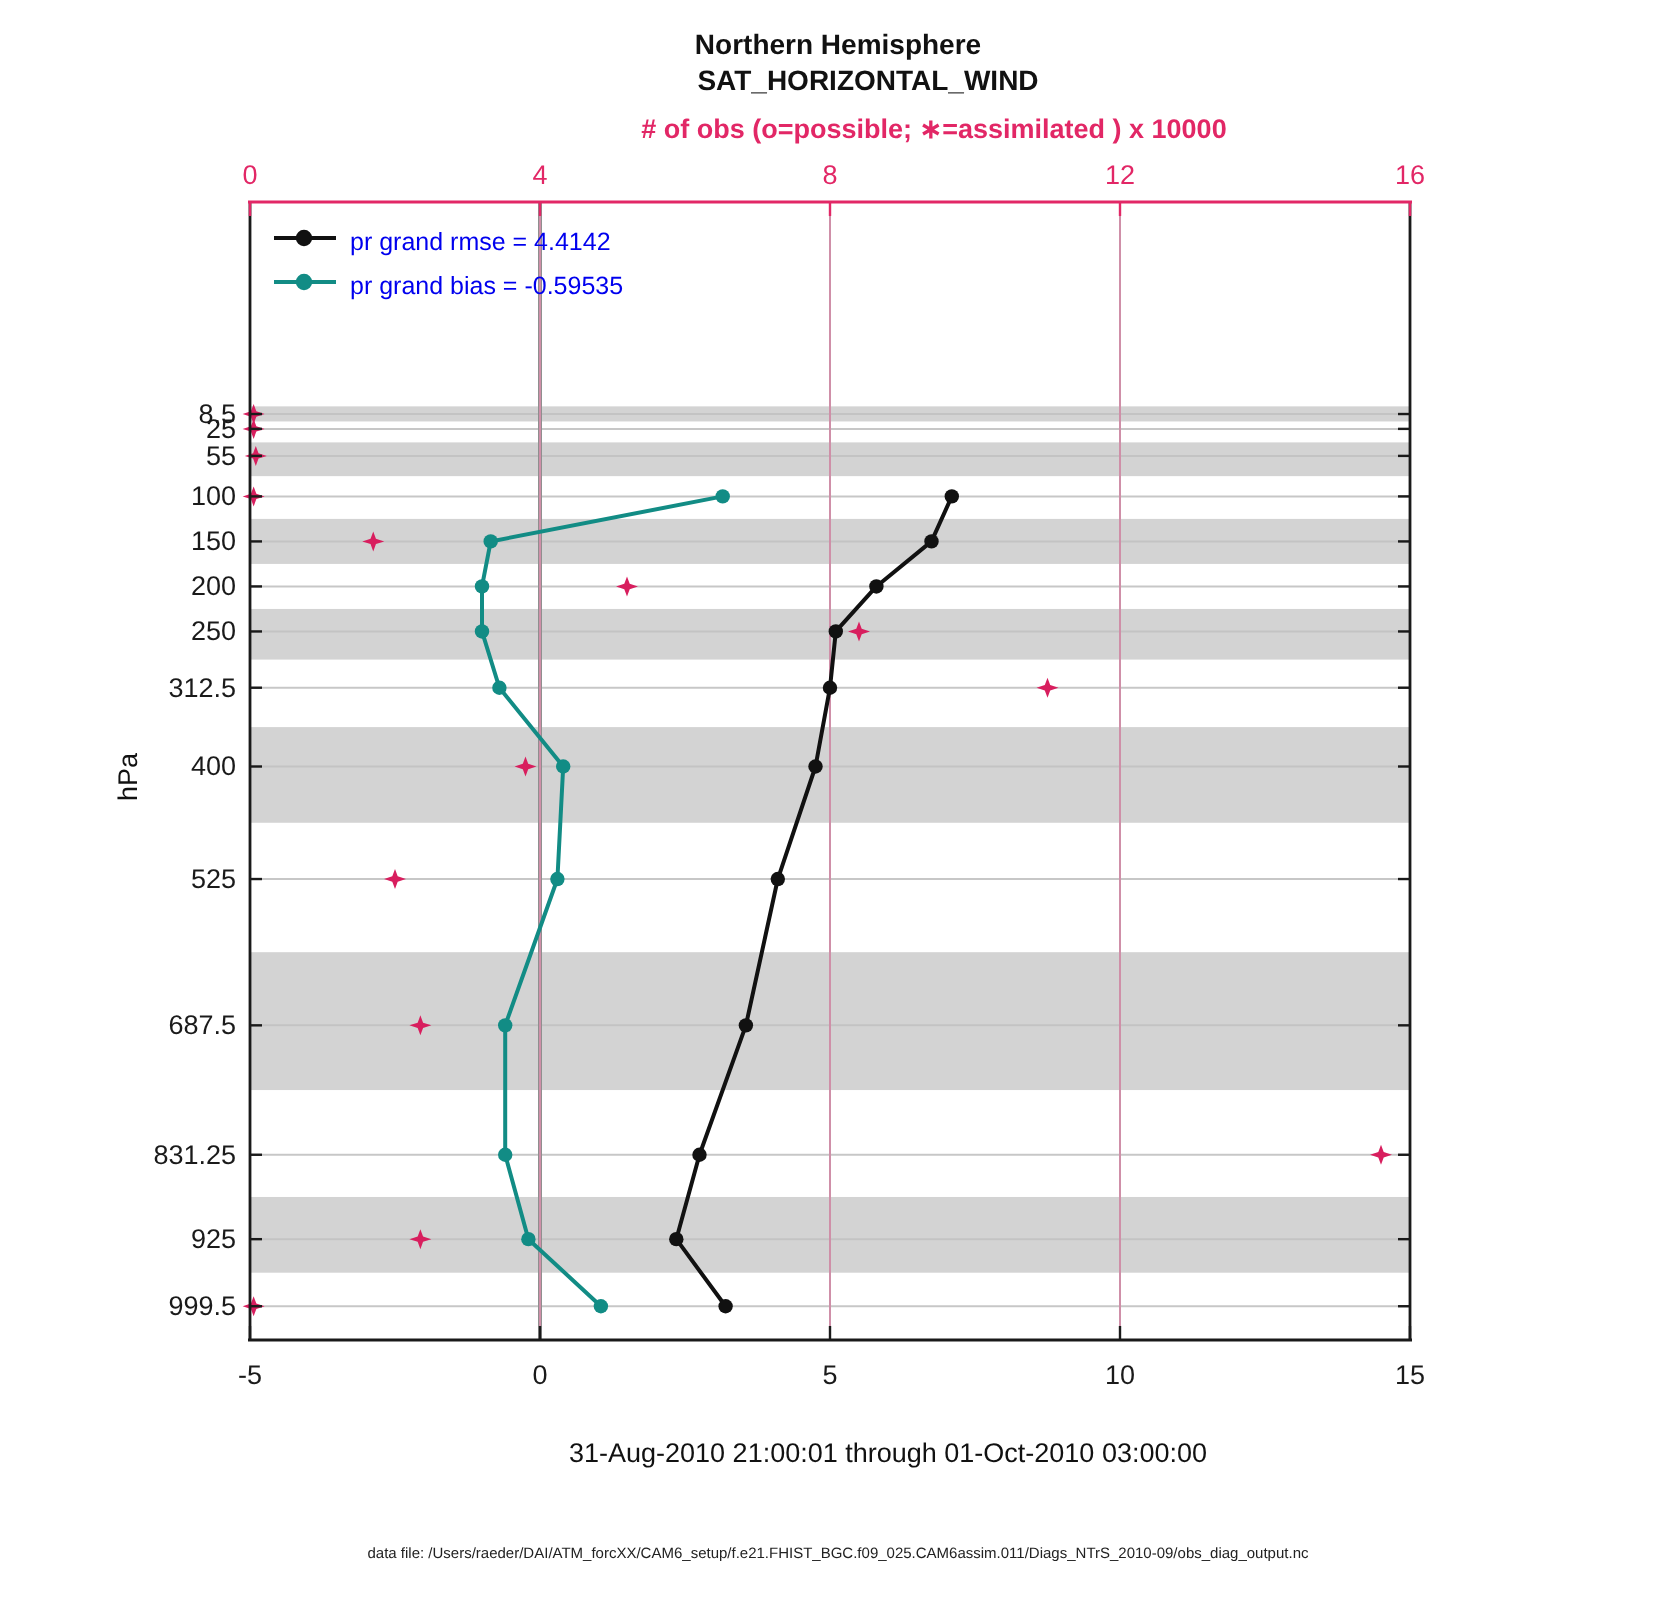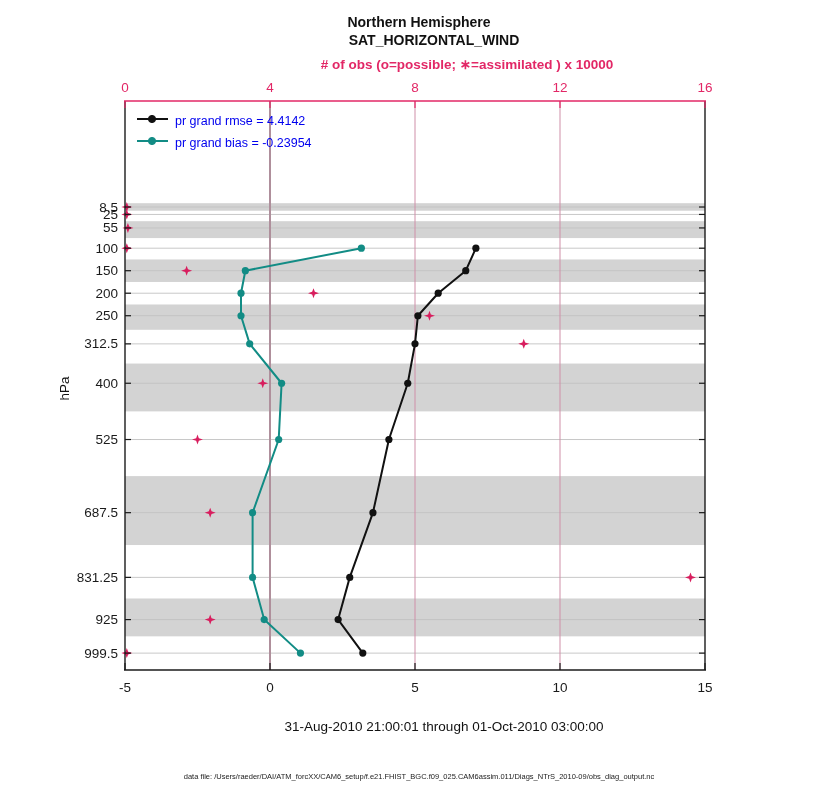--- a/index.html
+++ b/index.html
@@ -168,21 +168,21 @@
         <line x1="0" y1="5" x2="31" y2="5" stroke-width="2" stroke="#111111"></line>
         <circle cx="15" cy="5" r="3.6" fill="#111111" stroke="#111111"></circle>
       </svg>
       <span class="legend-label">pr grand rmse = 4.4142</span>
     </div>
     <div class="legend-row">
       <svg class="legend-sample" viewBox="0 0 31 10">
         <line x1="0" y1="5" x2="31" y2="5" stroke-width="2" stroke="#128c85"></line>
         <circle cx="15" cy="5" r="3.6" fill="#128c85" stroke="#128c85"></circle>
       </svg>
-      <span class="legend-label">pr grand bias = -0.23954</span>
+      <span class="legend-label">pr grand bias = -0.59535</span>
     </div>
   </div>
 
   <div id="hpa-label" class="ovl" style="left:52px;top:381px;">hPa</div>
 
   <div class="ovl centered date-line" style="top:719px;margin-left:25px;">31-Aug-2010 21:00:01 through 01-Oct-2010 03:00:00</div>
   <div class="ovl centered footer-line" style="top:772px;">data file: /Users/raeder/DAI/ATM_forcXX/CAM6_setup/f.e21.FHIST_BGC.f09_025.CAM6assim.011/Diags_NTrS_2010-09/obs_diag_output.nc</div>
 
 </div>
 

